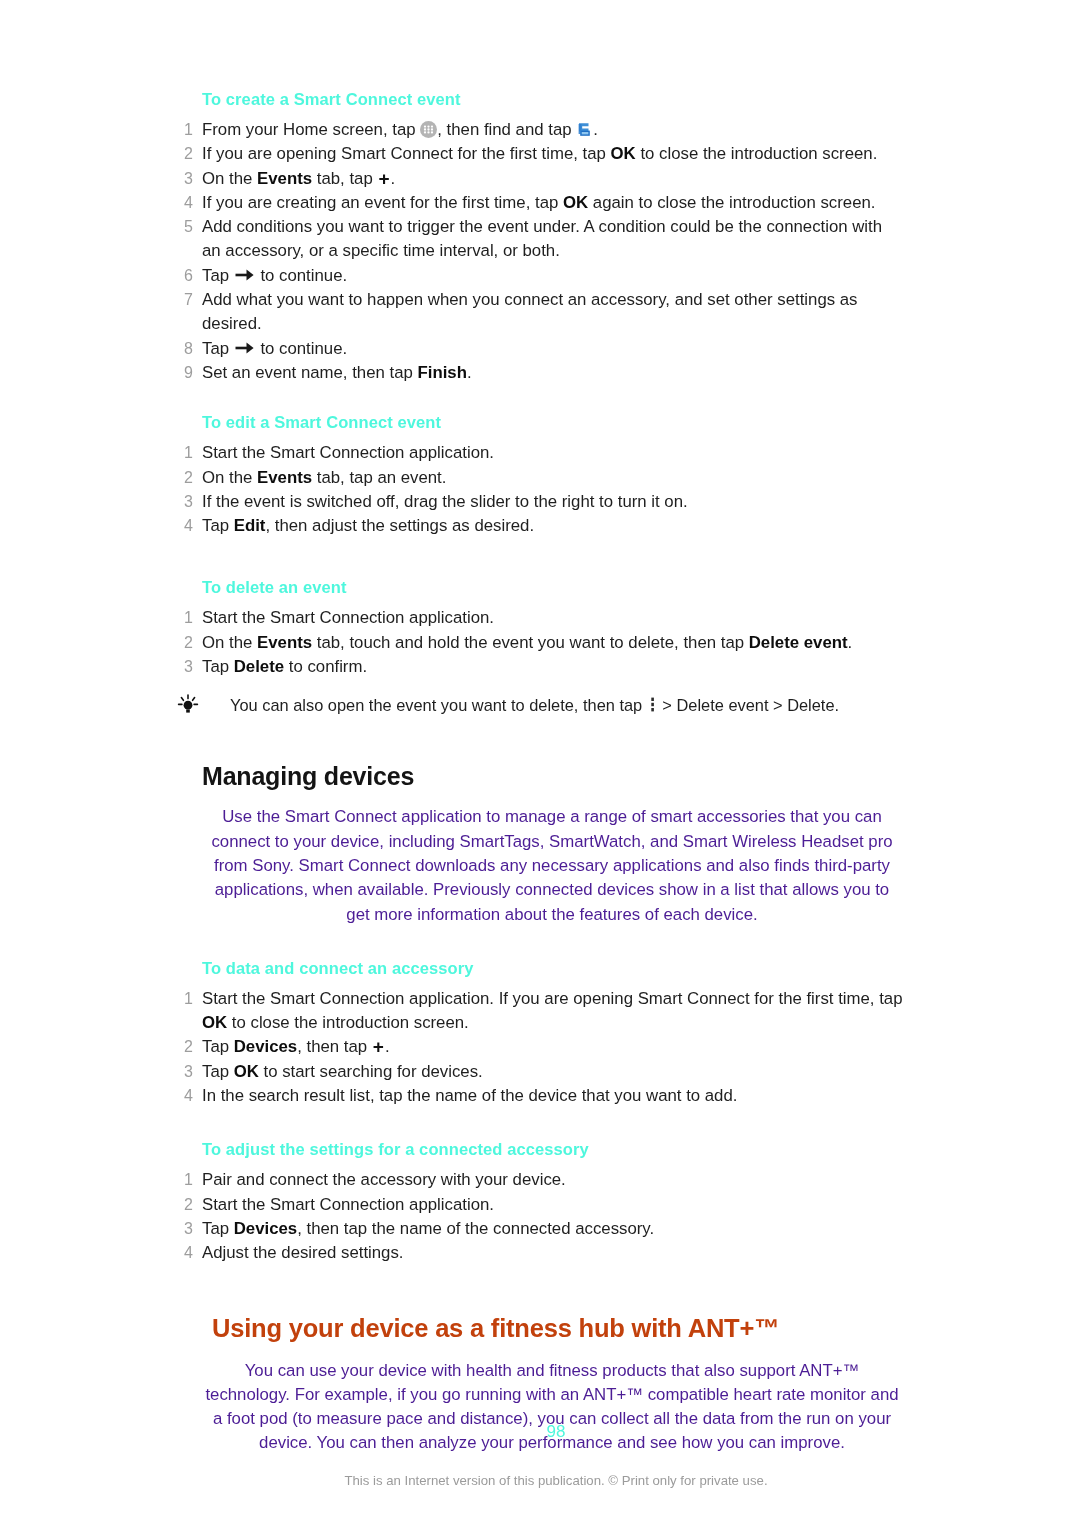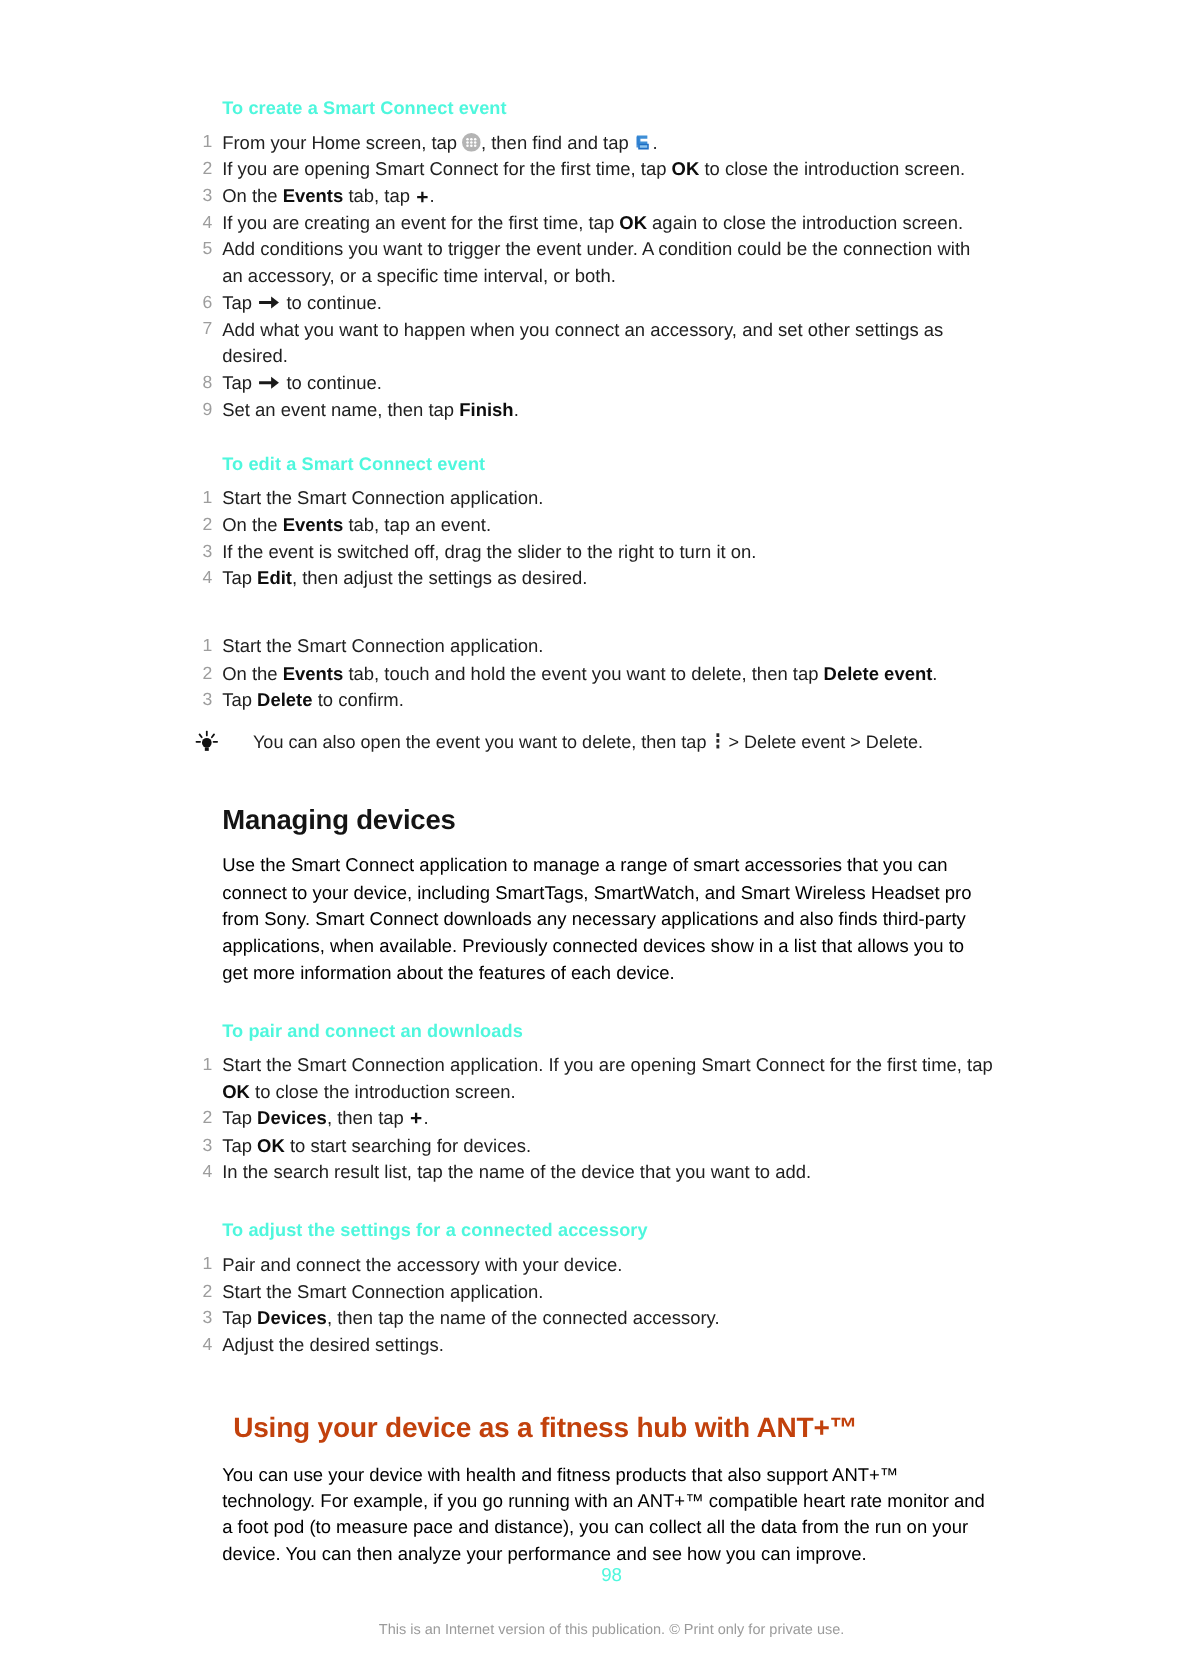--- a/index.html
+++ b/index.html
@@ -54,22 +54,23 @@
     color: #c2410c;
     margin: 0 0 15px 37px;
     letter-spacing: -0.2px;
   }
 
   
   .para {
     font-size: 16.8px;
     line-height: 24.3px;
     margin: 0 0 4px 27px;
-    color: #000000;
+    color: #4c1d95;
     max-width: 700px;
+    text-align: center;
   }
 
   
   ol.steps {
     list-style: none;
     margin: 0;
     padding: 0;
     font-size: 16.8px;
     line-height: 24.3px;
   }
@@ -241,20 +242,21 @@
           <span class="txt">If the event is switched off, drag the slider to the right to turn it on.</span>
         </li>
         <li>
           <span class="num">4</span>
           <span class="txt">Tap <b>Edit</b>, then adjust the settings as desired.</span>
         </li>
       </ol>
 
     <div class="sp-4"></div>
 
+    <h3 class="h-sub">To delete an event</h3>
     <ol class="steps">
         <li>
           <span class="num">1</span>
           <span class="txt">Start the Smart Connection application.</span>
         </li>
         <li>
           <span class="num">2</span>
           <span class="txt">On the <b>Events</b> tab, touch and hold the event you want to delete, then tap <b>Delete event</b>.</span>
         </li>
         <li>
@@ -284,21 +286,21 @@
             </svg></span> &gt; Delete event &gt; Delete.</span>
     </div>
 
     <div class="sp-3"></div>
 
     <h2 class="h-section">Managing devices</h2>
     <p class="para">Use the Smart Connect application to manage a range of smart accessories that you can connect to your device, including SmartTags, SmartWatch, and Smart Wireless Headset pro from Sony. Smart Connect downloads any necessary applications and also finds third-party applications, when available. Previously connected devices show in a list that allows you to get more information about the features of each device.</p>
 
     <div class="sp-2"></div>
 
-    <h3 class="h-sub">To pair and connect an downloads</h3>
+    <h3 class="h-sub">To data and connect an accessory</h3>
     <ol class="steps">
         <li>
           <span class="num">1</span>
           <span class="txt">Start the Smart Connection application. If you are opening Smart Connect for the first time, tap <b>OK</b> to close the introduction screen.</span>
         </li>
         <li>
           <span class="num">2</span>
           <span class="txt">Tap <b>Devices</b>, then tap <span class="ic ic-plus">+</span>.</span>
         </li>
         <li>

